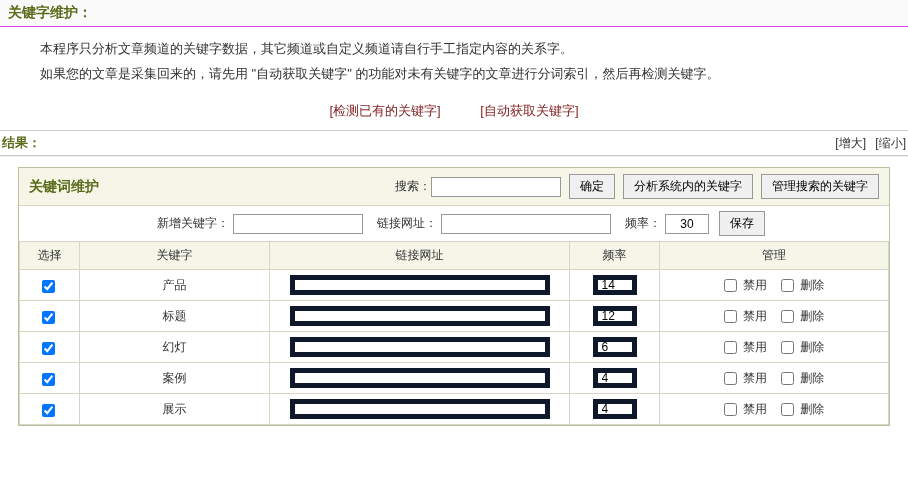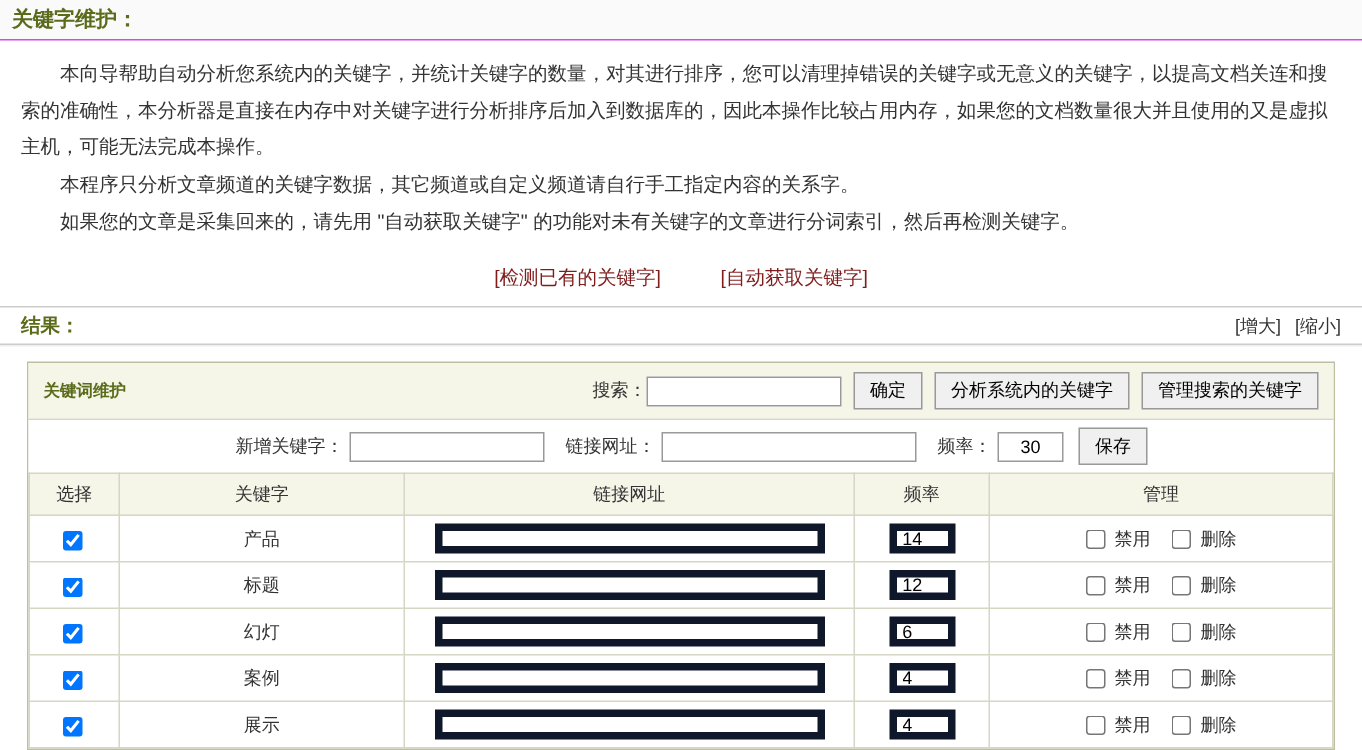--- a/index.html
+++ b/index.html
@@ -4,27 +4,27 @@
 <style>
 * { box-sizing: border-box; margin: 0; padding: 0; }
 body { font-family: Arial, "Microsoft YaHei", sans-serif; font-size: 12px; background: #fff; color: #333; }
 .page-header { display: flex; justify-content: space-between; align-items: center; padding: 4px 8px; border-bottom: 1px solid #d946ef; background: #fafafa; }
 .page-header .title { color: #5a6b1a; font-weight: bold; font-size: 14px; }
 .btn { background: #f0f0f0; border: 1px solid #999; padding: 3px 10px; cursor: pointer; font-size: 12px; font-family: inherit; }
 .intro { padding: 10px 14px; line-height: 1.9; font-size: 13px; }
 .intro p { text-indent: 2em; }
 .link-row { text-align: center; padding: 6px 0 10px; font-size: 13px; }
 .link-row a { color: #7f1d1d; margin: 0 18px; cursor: pointer; }
-.result-bar { display: flex; justify-content: space-between; align-items: center; padding: 3px 14px; border-top: 1px solid #ccc; border-bottom: 1px solid #ccc; background: #fff; }
+.result-bar { display: flex; justify-content: space-between; align-items: center; padding: 3px 2px; border-top: 1px solid #ccc; border-bottom: 1px solid #ccc; background: #fff; }
 .result-bar .label { color: #5a6b1a; font-weight: bold; font-size: 13px; }
 .result-bar .actions a { color: #333; text-decoration: none; margin-left: 6px; cursor: pointer; }
 .scroll-area { position: relative; height: 320px; overflow-y: scroll; padding: 10px 18px 0 18px; border-top: 1px solid #eee; }
 .panel { border: 1px solid #bdbfa0; }
 .panel-head { background: #f5f5e8; padding: 6px 10px; display: flex; align-items: center; }
-.panel-head .ptitle { color: #5a6b1a; font-weight: bold; font-size: 11px; flex: 0 0 auto; }
+.panel-head .ptitle { color: #5a6b1a; font-weight: bold; font-size: 14px; flex: 0 0 auto; }
 .panel-head .spacer { flex: 1; }
 .panel-head label { margin-left: 8px; }
 .panel-head input[type=text] { border: 1px solid #999; height: 20px; padding: 1px 4px; width: 130px; font-size: 12px; }
 .panel-head .btn { margin-left: 8px; }
 .add-row { display: flex; align-items: center; padding: 5px 8px; border-top: 1px solid #d6d6c4; background: #fff; justify-content: center; }
 .add-row label { margin: 0 4px 0 14px; }
 .add-row input[type=text] { border: 1px solid #999; height: 20px; padding: 1px 4px; font-size: 12px; text-align: center; }
 .add-row .kw-input { width: 130px; }
 .add-row .url-input { width: 170px; }
 .add-row .freq-input { width: 44px; }
@@ -42,21 +42,20 @@
 .col-freq { width: 90px; }
 </style>
 </head>
 <body>
 
 <div class="page-header">
   <span class="title">关键字维护：</span>
 </div>
 
 <div class="intro">
-  <p>本向导帮助自动分析您系统内的关键字，并统计关键字的数量，对其进行排序，您可以清理掉错误的关键字或无意义的关键字，以提高文档关连和搜索的准确性，本分析器是直接在内存中对关键字进行分析排序后加入到数据库的，因此本操作比较占用内存，如果您的文档数量很大并且使用的又是虚拟主机，可能无法完成本操作。</p>
   <p>本程序只分析文章频道的关键字数据，其它频道或自定义频道请自行手工指定内容的关系字。</p>
   <p>如果您的文章是采集回来的，请先用 "自动获取关键字" 的功能对未有关键字的文章进行分词索引，然后再检测关键字。</p>
 </div>
 
 <div class="link-row">
   <a>[检测已有的关键字]</a>
   <a>[自动获取关键字]</a>
 </div>
 
 <div class="result-bar">

